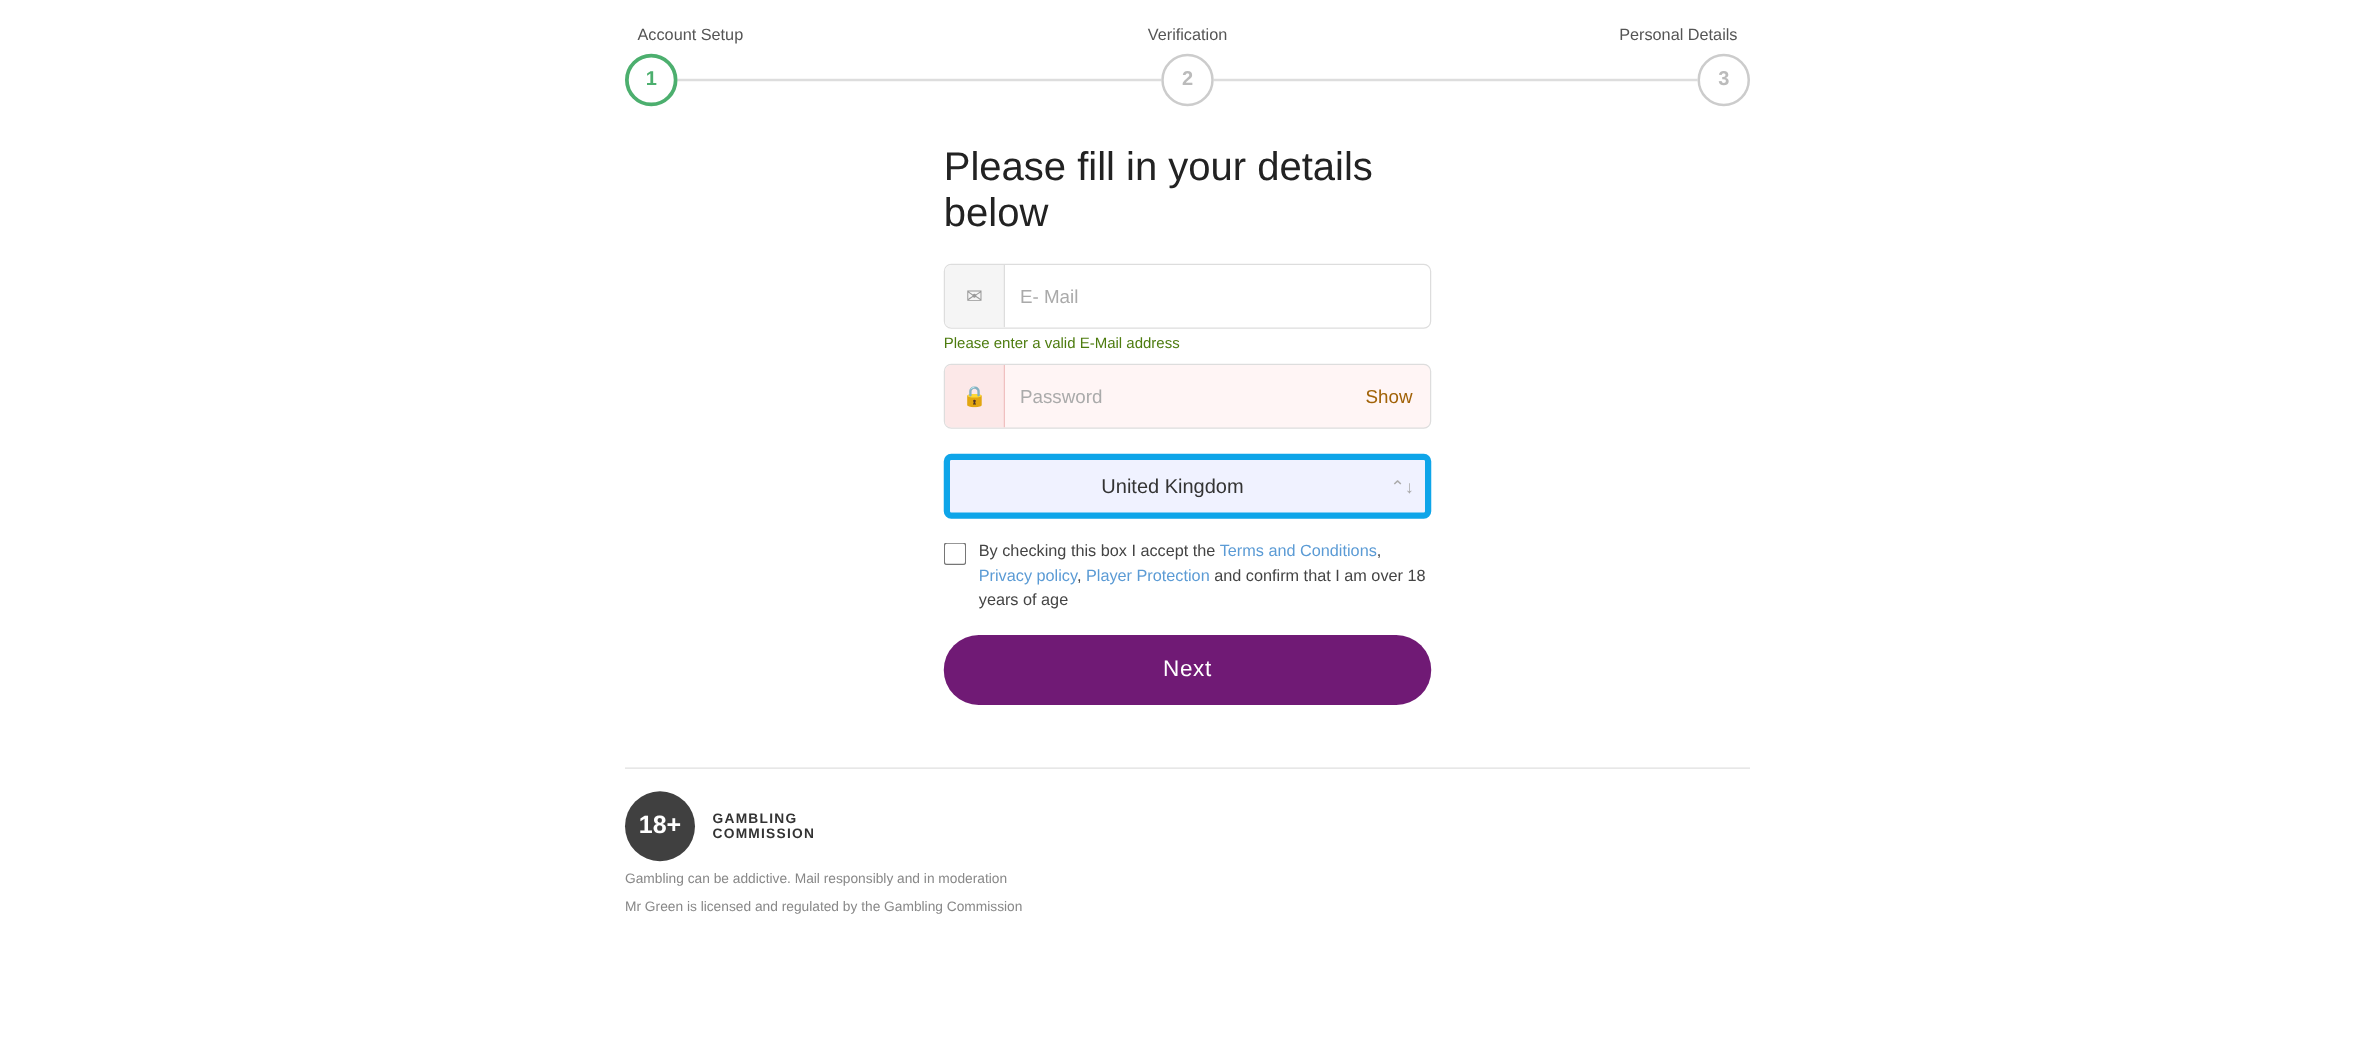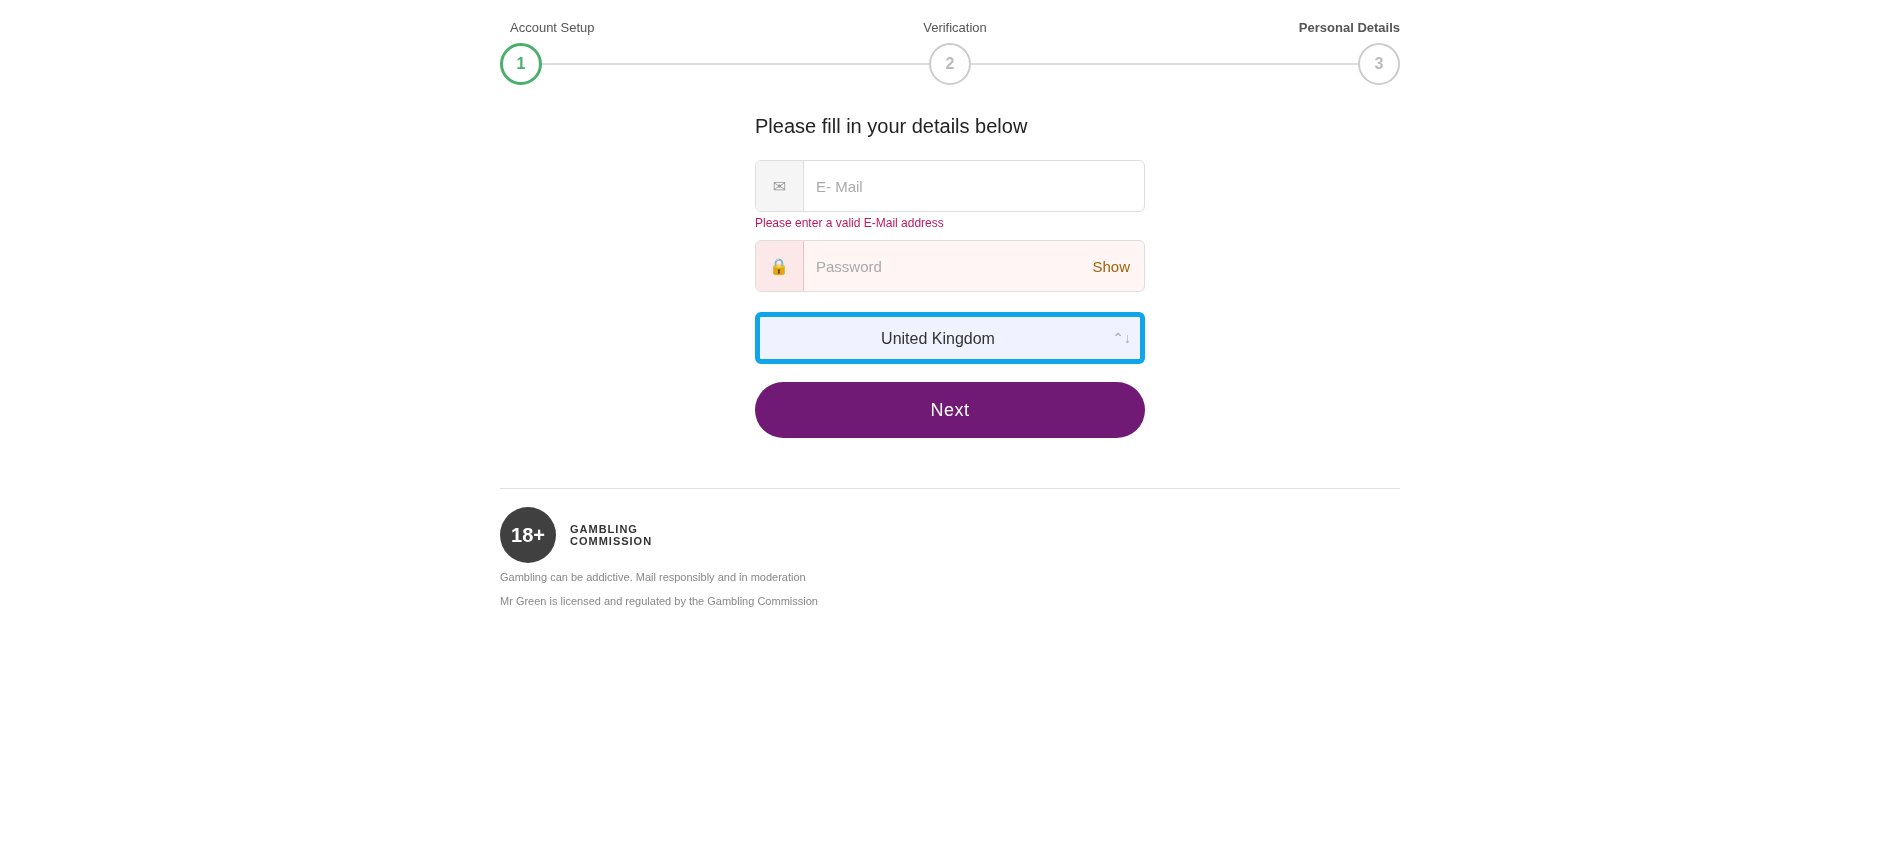--- a/index.html
+++ b/index.html
@@ -39,21 +39,21 @@
 
     .stepper-label {
       font-size: 13px;
       color: #555;
       text-align: center;
       flex: 1;
     }
 
     .stepper-label:first-child { text-align: left; margin-left: 10px; }
     .stepper-label:nth-child(2) { text-align: center; }
-    .stepper-label:last-child { text-align: right; margin-right: 0; font-weight: bold; }
+    .stepper-label:last-child { text-align: right; margin-right: 10px; }
 
     .stepper-track {
       display: flex;
       align-items: center;
       position: relative;
       width: 100%;
     }
 
     .stepper-line {
       flex: 1;
@@ -88,21 +88,21 @@
 
     
     .form-container {
       width: 390px;
       display: flex;
       flex-direction: column;
       gap: 0;
     }
 
     .form-title {
-      font-size: 20px;
+      font-size: 32px;
       font-weight: 400;
       color: #222;
       margin-bottom: 22px;
     }
 
     .input-wrapper {
       display: flex;
       align-items: center;
       border: 1px solid #ddd;
       border-radius: 6px;
@@ -152,21 +152,21 @@
       border: none;
       color: #a16207;
       font-size: 15px;
       cursor: pointer;
       padding: 0 14px;
       font-weight: 500;
     }
 
     .error-msg {
       font-size: 12px;
-      color: #be185d;
+      color: #4d7c0f;
       margin-top: 4px;
       margin-bottom: 10px;
     }
 
     .select-wrapper {
       position: relative;
       height: 52px;
       margin-top: 10px;
     }
 
@@ -344,20 +344,26 @@
       <select class="country-select">
         <option>United Kingdom</option>
         <option>United States</option>
         <option>Germany</option>
         <option>France</option>
         <option>Spain</option>
       </select>
       <span class="select-arrow">⌃↓</span>
     </div>
 
+    <div class="checkbox-row">
+      <input type="checkbox" class="checkbox-input" style="">
+      <label class="checkbox-label">
+        <span>By checking this box I accept the </span><a href="#">Terms and Conditions</a><span>, </span><a href="#">Privacy policy</a><span>, </span><a href="#">Player Protection</a><span> and confirm that I am over 18 years of age</span>
+      </label>
+    </div>
 
     <button class="next-btn">Next</button>
   </div>
 
   <div class="bottom-divider"></div>
 
   <div class="footer">
     <div class="footer-top">
       <div class="age-badge">18+</div>
       <div class="gambling-commission">

